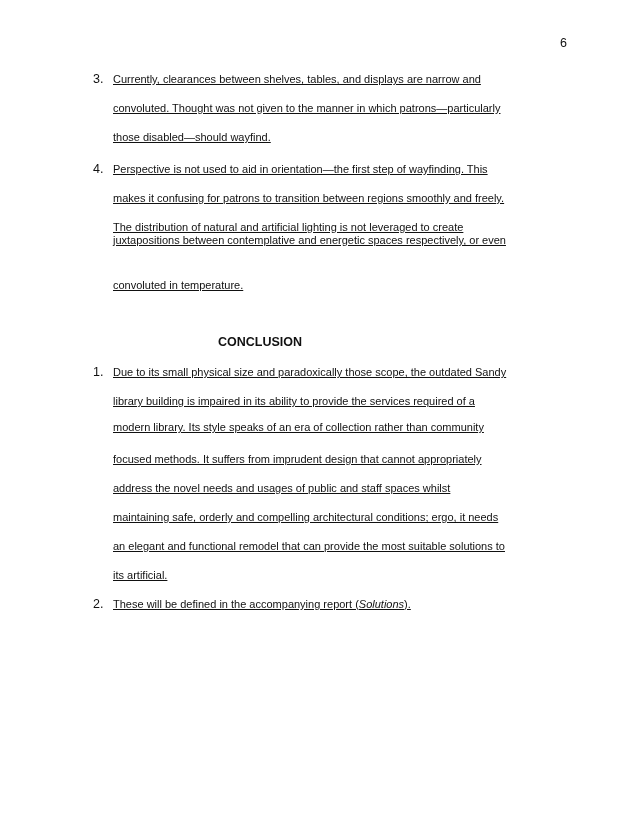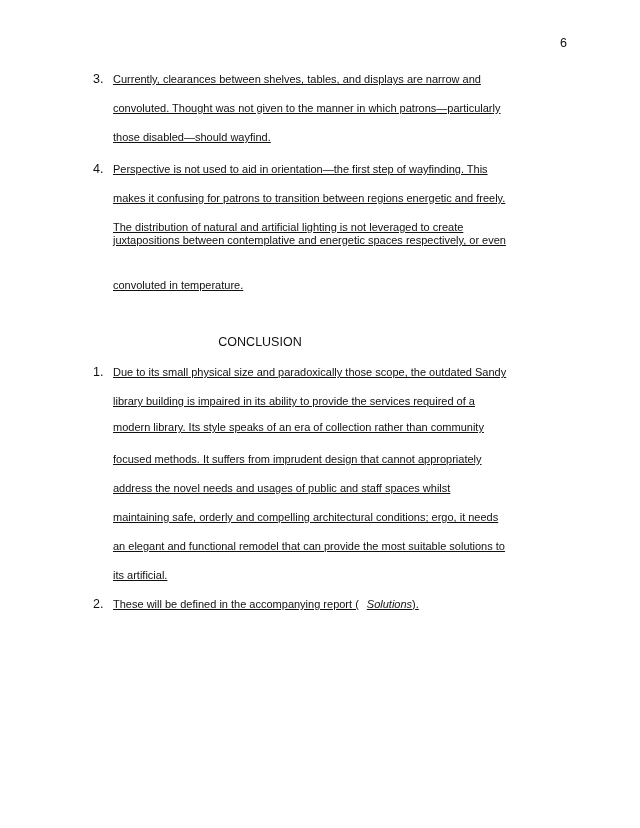--- a/index.html
+++ b/index.html
@@ -2,40 +2,40 @@
 <html><head>
 <meta charset="utf-8">
 <style>
   html, body { margin: 0; padding: 0; background: #ffffff; }
   body { width: 640px; height: 828px; position: relative; overflow: hidden;
          font-family: "Liberation Sans", sans-serif; color: #111111; }
   .page-number { position: absolute; top: 36px; right: 73px; font-size: 12.5px; }
   .line { position: absolute; left: 113px; font-size: 11px; white-space: nowrap; line-height: 16px; text-decoration: underline; }
   .num { position: absolute; left: 93px; font-size: 12.5px; line-height: 16px; }
   .heading { position: absolute; left: 0; width: 520px; text-align: center; top: 334px;
-             font-size: 12.5px; font-weight: normal; line-height: 16px; }
-  em { font-style: italic; margin-left: 8px; }
+             font-size: 12.5px; font-weight: bold; line-height: 16px; }
+  em { font-style: italic; }
 </style>
 </head>
 <body>
 
 <div>
   <div class="page-number">6</div>
 
   <div>
     <span class="num" style="top:71px">3.</span>
     <div class="line" style="top:71px">Currently, clearances between shelves, tables, and displays are narrow and</div>
     <div class="line" style="top:100px">convoluted. Thought was not given to the manner in which patrons—particularly</div>
     <div class="line" style="top:129px">those disabled—should wayfind.</div>
   </div>
 
   <div>
     <span class="num" style="top:161px">4.</span>
     <div class="line" style="top:161px">Perspective is not used to aid in orientation—the first step of wayfinding. This</div>
-    <div class="line" style="top:190px">makes it confusing for patrons to transition between regions energetic and freely.</div>
+    <div class="line" style="top:190px">makes it confusing for patrons to transition between regions smoothly and freely.</div>
     <div class="line" style="top:219px">The distribution of natural and artificial lighting is not leveraged to create</div>
     <div class="line" style="top:232px">juxtapositions between contemplative and energetic spaces respectively, or even</div>
     <div class="line" style="top:277px">convoluted in temperature.</div>
   </div>
 
   <div class="heading">CONCLUSION</div>
 
   <div>
     <span class="num" style="top:364px">1.</span>
     <div class="line" style="top:364px">Due to its small physical size and paradoxically those scope, the outdated Sandy</div>

